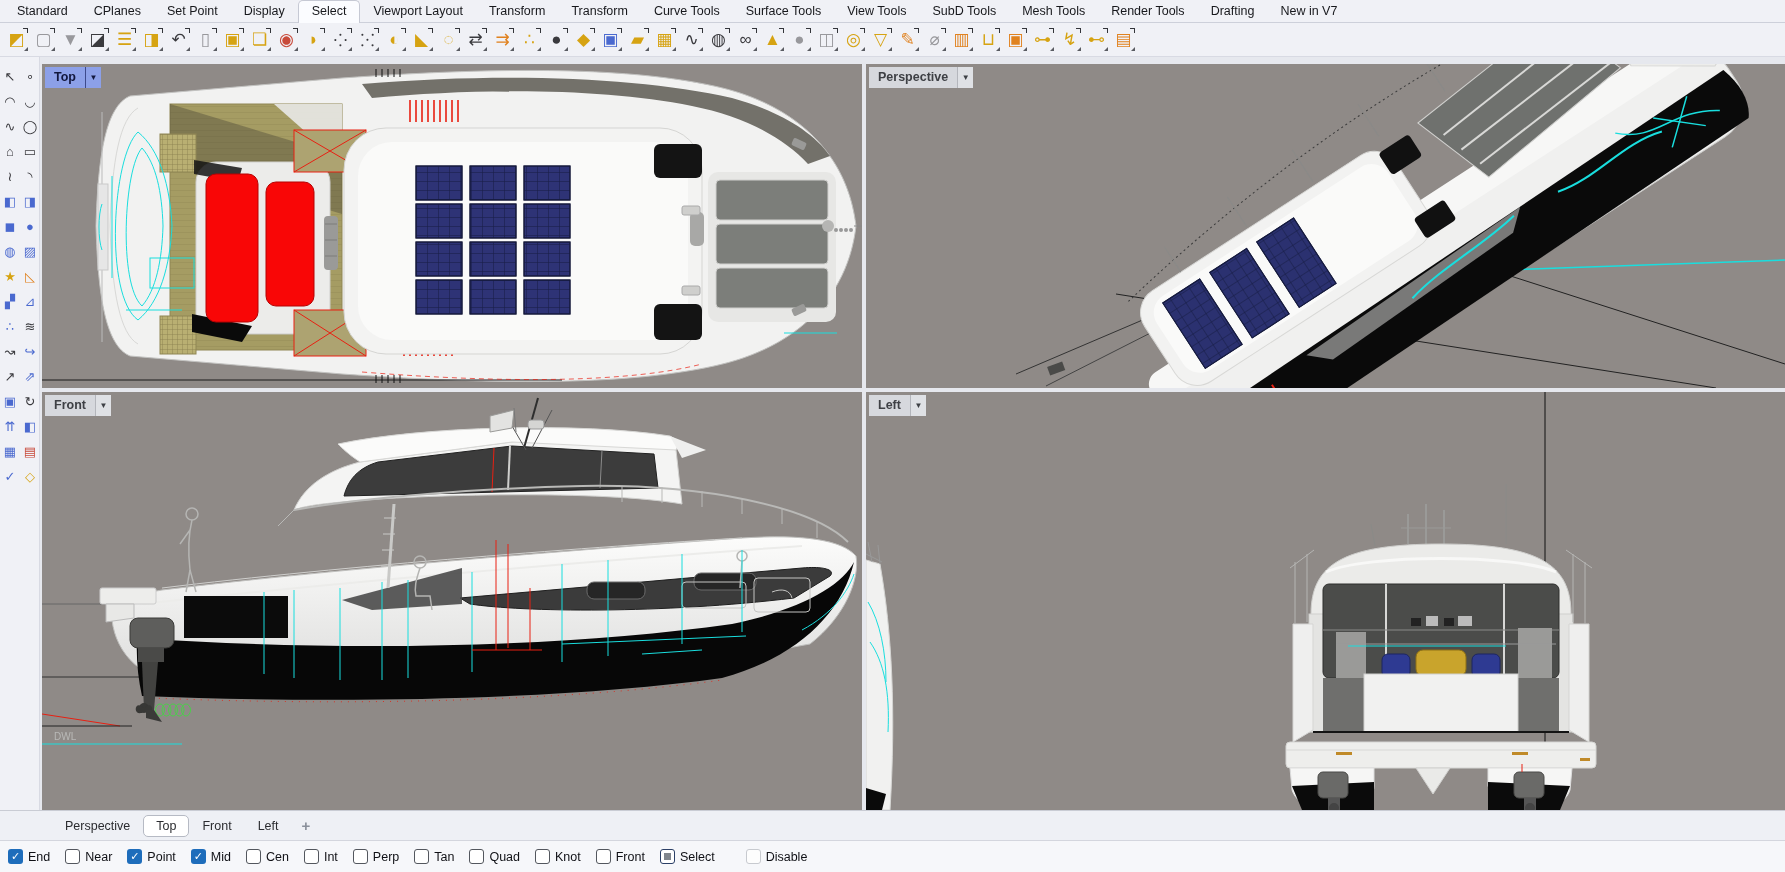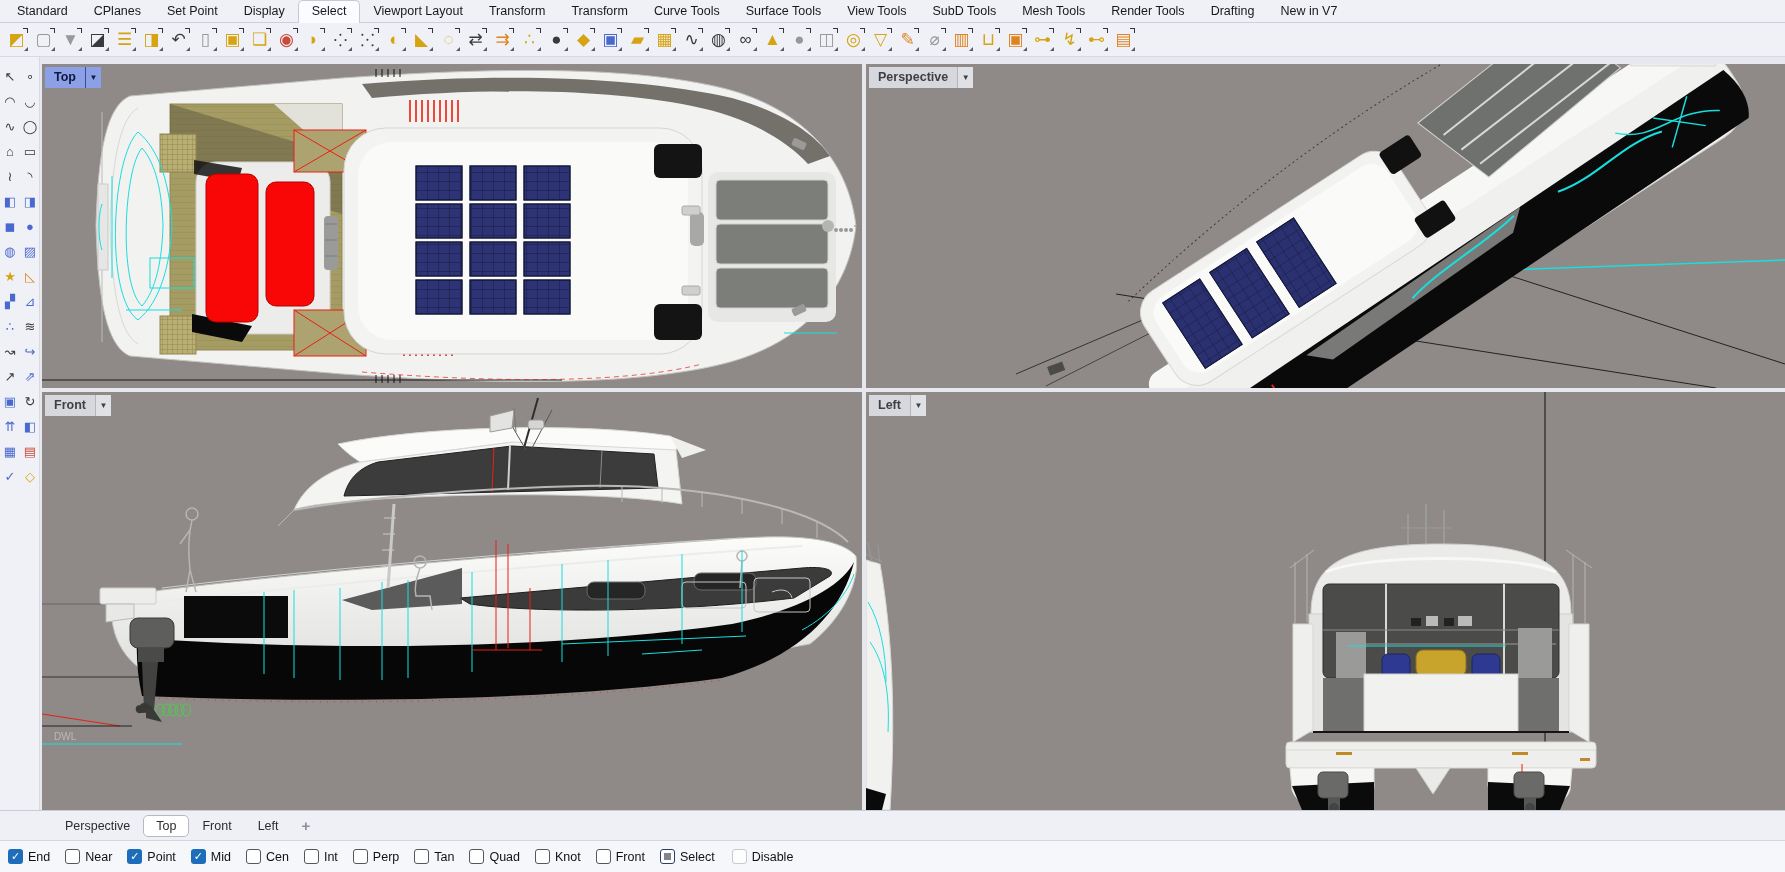--- a/index.html
+++ b/index.html
@@ -63,21 +63,21 @@
              border-top:1px solid #d4d6de;display:flex;align-items:center;gap:15px;
              padding-left:8px;font-size:12.5px;color:#101116;box-sizing:border-box;}
   .osnap-item{display:flex;align-items:center;gap:5px;cursor:default;}
   .cb{width:15px;height:15px;border-radius:3px;box-sizing:border-box;flex:0 0 auto;
       display:flex;align-items:center;justify-content:center;}
   .cb.checked{background:#1E6DBB;color:#fff;font-size:11px;}
   .cb.un{background:#fff;border:1px solid #53575e;}
   .cb.pressed{background:#fff;border:1px solid #2b3f66;}
   .cb.pressed .inner{width:7px;height:7px;background:#80858c;}
   .cb.off{background:#fdfdfd;border:1px solid #c7cacf;}
-  .osnap-item.dim{margin-left:2px;}
+  .osnap-item.dim{margin-left:16px;}
 </style>
 </head>
 <body>
 
 <div class="app">
 
   <div class="menubar">
       <div class="menu-tab">Standard</div>
       <div class="menu-tab">CPlanes</div>
       <div class="menu-tab">Set Point</div>

